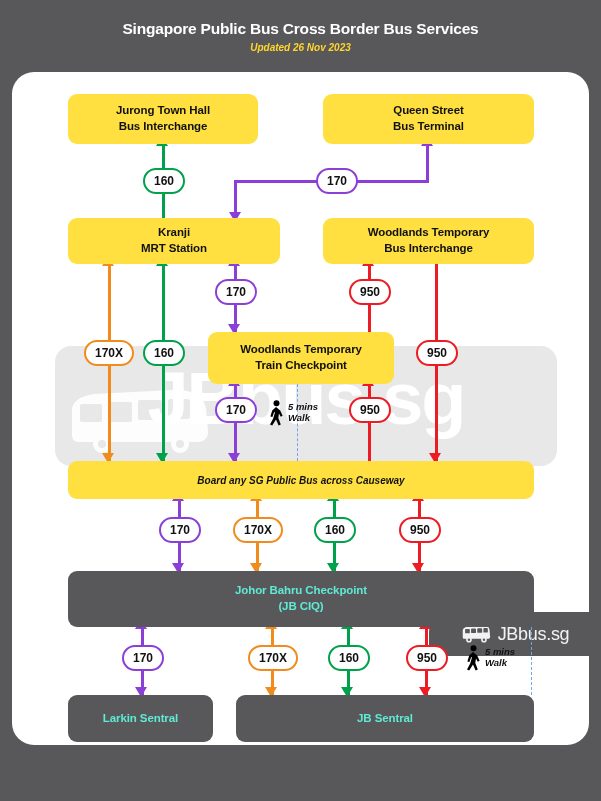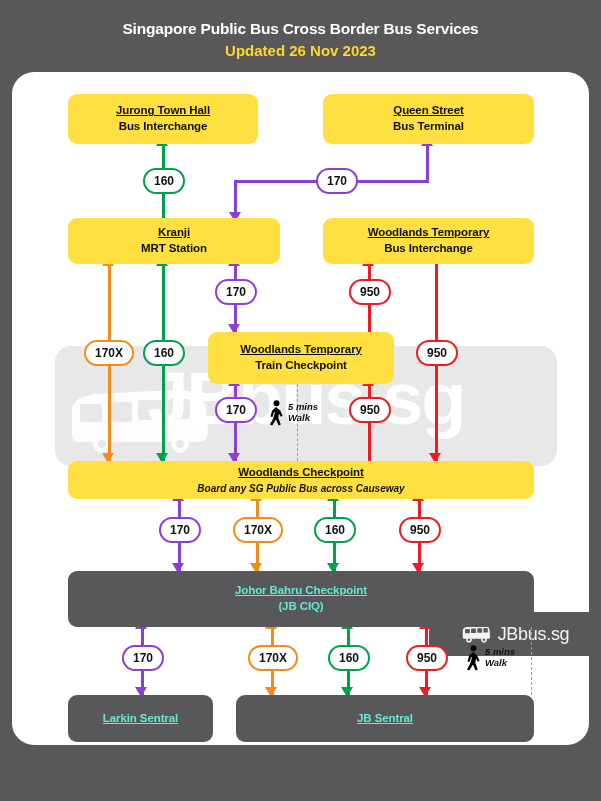--- a/index.html
+++ b/index.html
@@ -13,21 +13,21 @@
   #root{position:relative;width:601px;height:656px;background:#58585a;}
 
   
   .hdr{position:absolute;left:0;top:0;width:601px;height:72px;text-align:center;}
   .hdr-title{
     position:absolute;left:0;top:20px;width:601px;
     color:#ffffff;font-size:15.5px;font-weight:bold;letter-spacing:-0.2px;
   }
   .hdr-sub{
     position:absolute;left:0;top:42px;width:601px;
-    color:#ffd52e;font-size:15px;font-weight:bold;
+    color:#ffd52e;font-size:10px;font-weight:bold;font-style:italic;
   }
 
   
   .card{
     position:absolute;left:12px;top:72px;width:577px;height:673px;
     background:#ffffff;border-radius:22px;overflow:hidden;
   }
 
   
   .wm-band{
@@ -42,21 +42,21 @@
   .wm-bus{position:absolute;left:52px;top:316px;width:150px;height:70px;opacity:.95;}
 
   
   .box{
     position:absolute;box-sizing:border-box;border-radius:9px;
     display:flex;flex-direction:column;align-items:center;justify-content:center;
     text-align:center;z-index:6;
   }
   .box.yellow{background:#ffe040;color:#111111;}
   .box.grey{background:#58585a;color:#5eead4;}
-  .box .l1{font-size:11.5px;font-weight:bold;line-height:1.35;letter-spacing:-0.1px;text-decoration:underline;}
+  .box .l1{font-size:11.5px;font-weight:bold;line-height:1.35;letter-spacing:-0.1px;}
   .box .l2{font-size:11.5px;font-weight:bold;line-height:1.35;letter-spacing:-0.1px;}
   .box .sub{font-size:10px;font-style:italic;font-weight:bold;line-height:1.35;margin-top:1px;}
 
   
   .line{position:absolute;z-index:2;}
   .hline{position:absolute;z-index:2;}
 
   
   .arw{position:absolute;width:0;height:0;z-index:3;}
   .arw.up{border-left:6px solid transparent;border-right:6px solid transparent;}
@@ -200,21 +200,20 @@
       <div class="l1">Woodlands Temporary</div>
       <div class="l2">Bus Interchange</div>
     </div>
 
     <div class="box yellow" style="left:196px;top:260px;width:186px;height:52px;">
       <div class="l1">Woodlands Temporary</div>
       <div class="l2">Train Checkpoint</div>
     </div>
 
     <div class="box yellow" style="left:56px;top:389px;width:466px;height:38px;">
-      <div class="l1">Woodlands Checkpoint</div>
       <div class="sub">Board any SG Public Bus across Causeway</div>
     </div>
 
     <div class="box grey" style="left:56px;top:499px;width:466px;height:56px;">
       <div class="l1">Johor Bahru Checkpoint</div>
       <div class="l2">(JB CIQ)</div>
     </div>
 
     <div class="box grey" style="left:56px;top:623px;width:145px;height:47px;">
       <div class="l1">Larkin Sentral</div>

